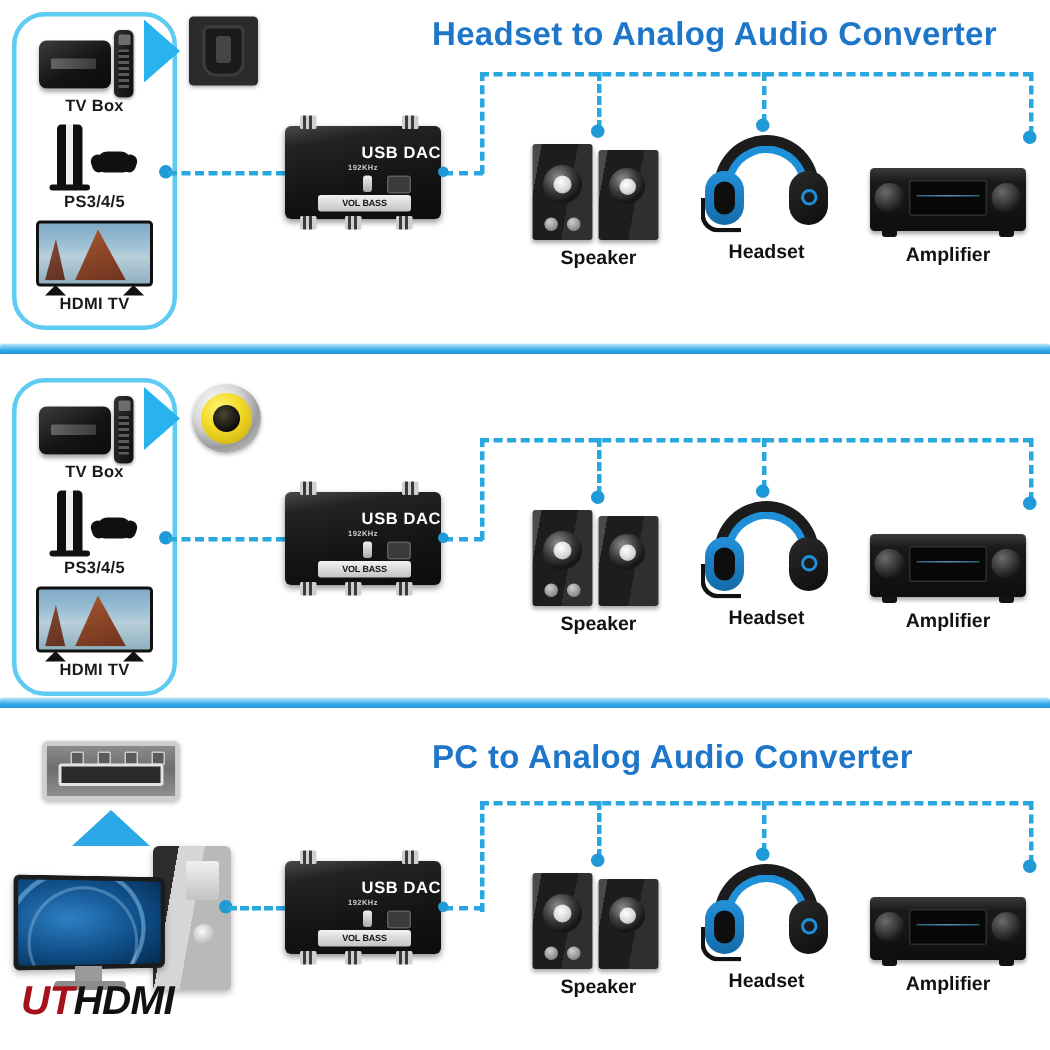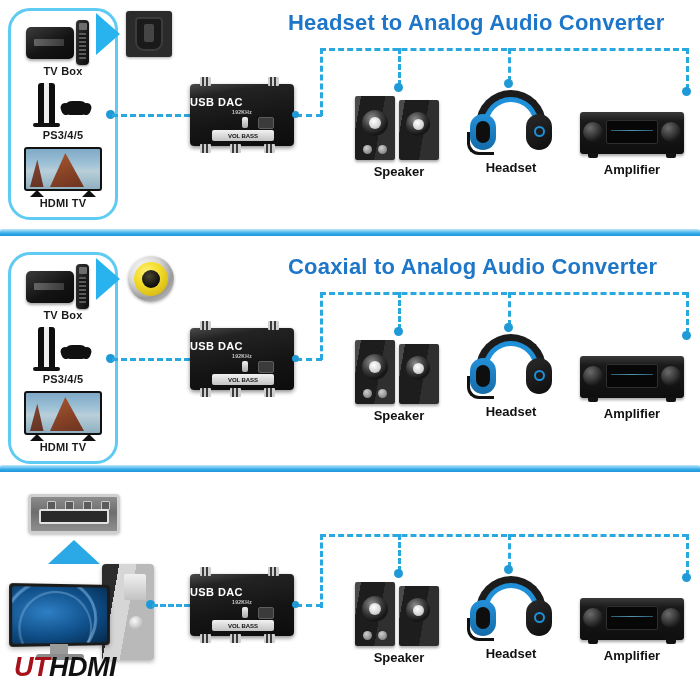--- a/index.html
+++ b/index.html
@@ -113,21 +113,21 @@
     border-radius:50%;border:3px solid rgba(160,215,255,.45);transform:rotate(-22deg);}
   .pcrig .mon .sc:after{content:"";position:absolute;left:6px;top:4px;width:70px;height:70px;
     border-radius:50%;border:2px solid rgba(190,230,255,.3);transform:rotate(18deg);}
   .pcrig .stand{position:absolute;left:40px;top:80px;width:18px;height:12px;background:#9a9a9a;}
   .pcrig .base{position:absolute;left:26px;top:90px;width:48px;height:6px;background:#8c8c8c;border-radius:3px;}
 
   
   .dac{position:absolute;width:104px;height:62px;border-radius:4px;
     background:linear-gradient(170deg,#4a4a4a 0%,#232323 18%,#141414 60%,#0c0c0c 100%);
     box-shadow:0 2px 4px rgba(0,0,0,.45);}
-  .dac .ttl{position:absolute;left:0;top:12px;width:100%;text-align:left;color:#fff;
+  .dac .ttl{position:absolute;left:0;top:12px;width:100%;text-align:right;color:#fff;
     font-size:11px;font-weight:bold;letter-spacing:.4px;}
   .dac .sub{position:absolute;left:0;top:25px;width:100%;text-align:center;color:#cfcfcf;
     font-size:5px;font-weight:bold;letter-spacing:.3px;}
   .dac .led{position:absolute;left:52px;top:33px;width:6px;height:11px;border-radius:2px;
     background:linear-gradient(180deg,#f2f2f2,#a9a9a9);}
   .dac .sq{position:absolute;left:68px;top:33px;width:16px;height:12px;border-radius:2px;
     background:#3b3b3b;border:1px solid #5d5d5d;box-sizing:border-box;}
   .dac .btnrow{position:absolute;left:22px;bottom:5px;width:62px;height:11px;border-radius:2px;
     background:linear-gradient(180deg,#f2f2f2,#c3c3c3);display:flex;align-items:center;
     justify-content:center;gap:2px;}
@@ -379,21 +379,20 @@
     <div class="vdash" style="left:320px;top:56px;height:68px;"></div>
     <div class="hdash" style="left:320px;top:56px;width:368px;"></div>
 
     <div class="vdash" style="left:398px;top:56px;height:38px;"></div>
     <div class="dot" style="left:394px;top:91px;"></div>
     <div class="vdash" style="left:508px;top:56px;height:34px;"></div>
     <div class="dot" style="left:504px;top:87px;"></div>
     <div class="vdash" style="left:686px;top:56px;height:42px;"></div>
     <div class="dot" style="left:682px;top:95px;"></div>
 
-    <div class="heading" style="left:288px;top:18px;">Coaxial to Analog Audio Converter</div>
 
     <div class="outitem" style="left:355px;top:100px;width:88px;">
       <div class="spk">
         <div class="cab l">
             <div class="drv"></div>
             <div class="knob k1"></div>
             <div class="knob k2"></div>
           </div>
         <div class="cab r">
             <div class="drv"></div>
@@ -473,20 +472,21 @@
     <div class="vdash" style="left:320px;top:62px;height:74px;"></div>
     <div class="hdash" style="left:320px;top:62px;width:368px;"></div>
 
     <div class="vdash" style="left:398px;top:62px;height:38px;"></div>
     <div class="dot" style="left:394px;top:97px;"></div>
     <div class="vdash" style="left:508px;top:62px;height:34px;"></div>
     <div class="dot" style="left:504px;top:93px;"></div>
     <div class="vdash" style="left:686px;top:62px;height:42px;"></div>
     <div class="dot" style="left:682px;top:101px;"></div>
 
+    <div class="heading" style="left:288px;top:20px;">PC to Analog Audio Converter</div>
 
     <div class="outitem" style="left:355px;top:106px;width:88px;">
       <div class="spk">
         <div class="cab l">
             <div class="drv"></div>
             <div class="knob k1"></div>
             <div class="knob k2"></div>
           </div>
         <div class="cab r">
             <div class="drv"></div>

